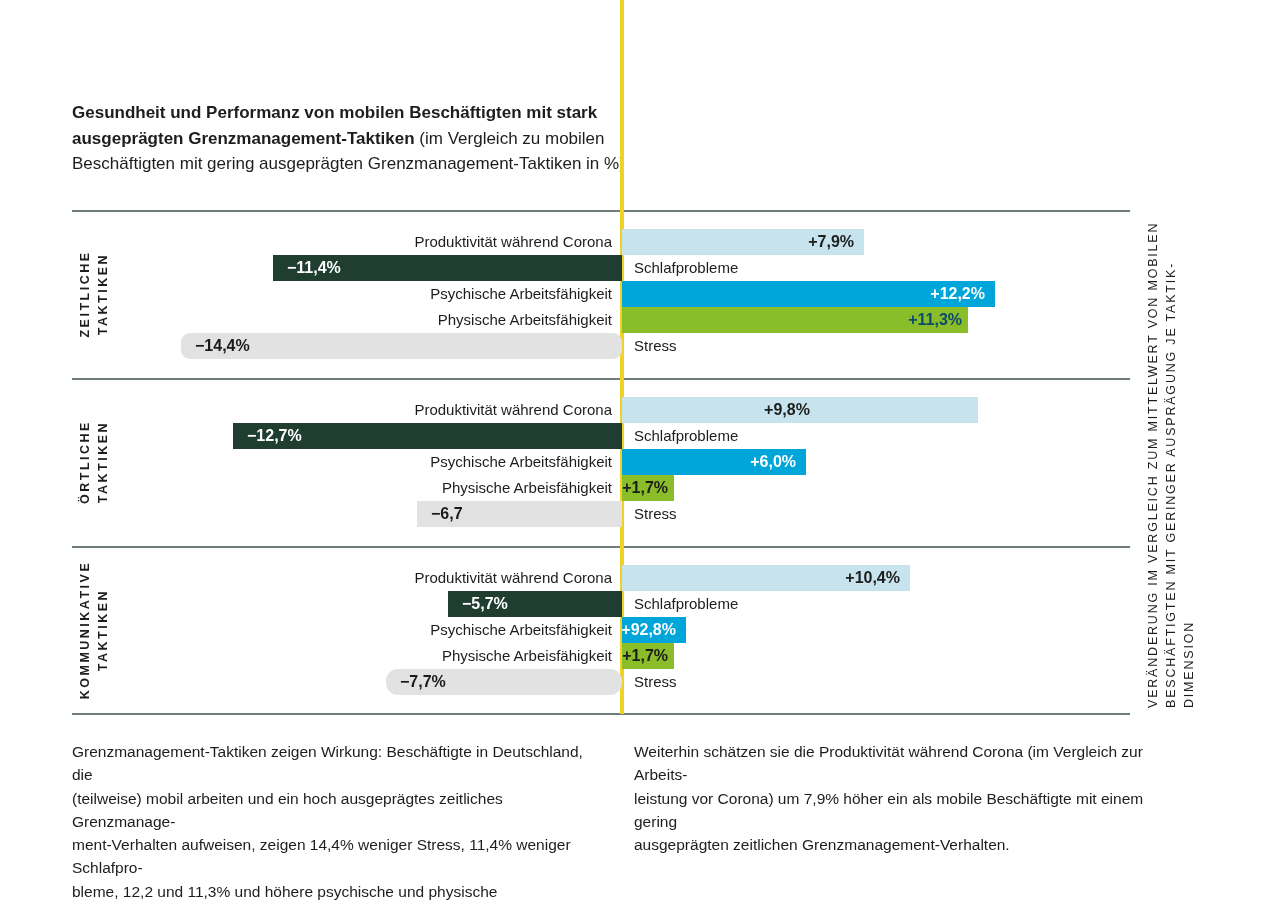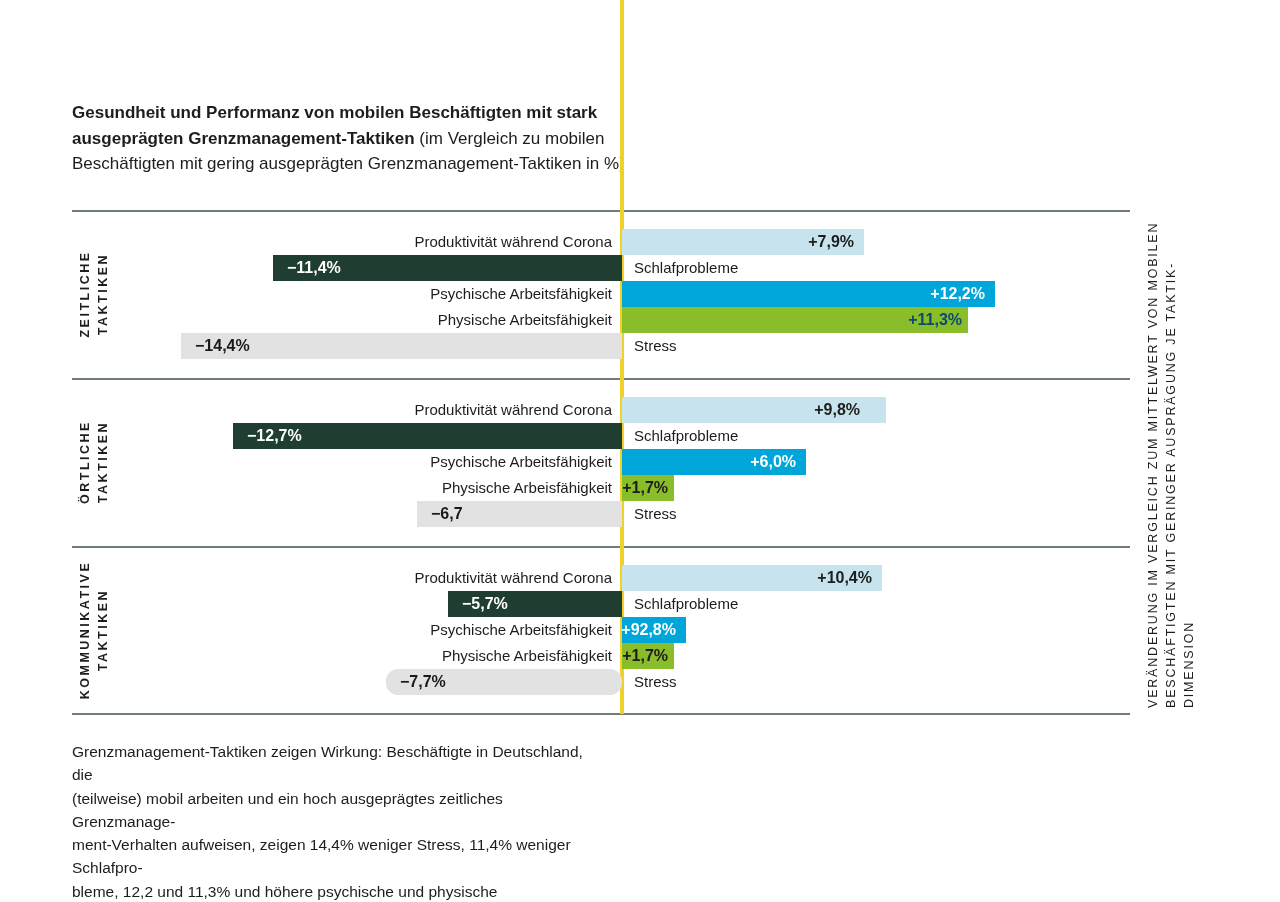--- a/index.html
+++ b/index.html
@@ -56,27 +56,27 @@
       </div>
       <div class="cat-label cat-neg" style="top: 255px;">Schlafprobleme</div>
       <div class="bar align-end" style="top: 281px; width: 373px; left: 622px; background: rgb(0, 165, 217); color: rgb(255, 255, 255); padding-left: 0px; padding-right: 10px;">
         <span class="bar-value">+12,2%</span>
       </div>
       <div class="cat-label cat-pos" style="top: 281px;">Psychische Arbeitsfähigkeit</div>
       <div class="bar align-end" style="top: 307px; width: 346px; left: 622px; background: rgb(138, 189, 42); color: #0c4a6e; padding-left: 0px; padding-right: 6px;">
         <span class="bar-value">+11,3%</span>
       </div>
       <div class="cat-label cat-pos" style="top: 307px;">Physische Arbeitsfähigkeit</div>
-      <div class="bar align-start" style="top: 333px; width: 441px; left: 181px; background: rgb(226, 226, 226); color: rgb(26, 26, 24); padding-left: 14px; padding-right: 0px;">
+      <div class="bar align-start" style="top: 333px; width: 441px; left: 181px; background: rgb(226, 226, 226); color: rgb(26, 26, 24); padding-left: 14px; padding-right: 0px; border-radius: 9px;">
         <span class="bar-value">−14,4%</span>
       </div>
       <div class="cat-label cat-neg" style="top: 333px;">Stress</div>
       <div class="group-label" style="width: 160px; height: 44px; left: 19px; top: 440px;">ÖRTLICHE
 TAKTIKEN</div>
-      <div class="bar align-end" style="top: 397px; width: 264px; left: 622px; background: rgb(198, 227, 238); color: rgb(29, 29, 27); padding-left: 0px; padding-right: 26px;">
+      <div class="bar align-end" style="top: 397px; width: 356px; left: 622px; background: rgb(198, 227, 238); color: rgb(29, 29, 27); padding-left: 0px; padding-right: 26px; justify-content: center;">
         <span class="bar-value">+9,8%</span>
       </div>
       <div class="cat-label cat-pos" style="top: 397px;">Produktivität während Corona</div>
       <div class="bar align-start" style="top: 423px; width: 389px; left: 233px; background: rgb(31, 62, 49); color: rgb(255, 255, 255); padding-left: 14px; padding-right: 0px;">
         <span class="bar-value">−12,7%</span>
       </div>
       <div class="cat-label cat-neg" style="top: 423px;">Schlafprobleme</div>
       <div class="bar align-end" style="top: 449px; width: 184px; left: 622px; background: rgb(0, 165, 217); color: rgb(255, 255, 255); padding-left: 0px; padding-right: 10px;">
         <span class="bar-value">+6,0%</span>
       </div>
@@ -84,21 +84,21 @@
       <div class="bar align-end" style="top: 475px; width: 52px; left: 622px; background: rgb(138, 189, 42); color: rgb(29, 29, 27); padding-left: 0px; padding-right: 6px;">
         <span class="bar-value">+1,7%</span>
       </div>
       <div class="cat-label cat-pos" style="top: 475px;">Physische Arbeisfähigkeit</div>
       <div class="bar align-start" style="top: 501px; width: 205px; left: 417px; background: rgb(226, 226, 226); color: rgb(26, 26, 24); padding-left: 14px; padding-right: 0px;">
         <span class="bar-value">−6,7</span>
       </div>
       <div class="cat-label cat-neg" style="top: 501px;">Stress</div>
       <div class="group-label" style="width: 160px; height: 44px; left: 19px; top: 608px;">KOMMUNIKATIVE
 TAKTIKEN</div>
-      <div class="bar align-end" style="top: 565px; width: 260px; left: 622px; background: rgb(198, 227, 238); color: rgb(29, 29, 27); padding-left: 0px; padding-right: 10px;">
+      <div class="bar align-end" style="top: 565px; width: 288px; left: 622px; background: rgb(198, 227, 238); color: rgb(29, 29, 27); padding-left: 0px; padding-right: 10px;">
         <span class="bar-value">+10,4%</span>
       </div>
       <div class="cat-label cat-pos" style="top: 565px;">Produktivität während Corona</div>
       <div class="bar align-start" style="top: 591px; width: 174px; left: 448px; background: rgb(31, 62, 49); color: rgb(255, 255, 255); padding-left: 14px; padding-right: 0px;">
         <span class="bar-value">−5,7%</span>
       </div>
       <div class="cat-label cat-neg" style="top: 591px;">Schlafprobleme</div>
       <div class="bar align-end" style="top: 617px; width: 64px; left: 622px; background: rgb(0, 165, 217); color: rgb(255, 255, 255); padding-left: 0px; padding-right: 10px;">
         <span class="bar-value">+92,8%</span>
       </div>
@@ -113,14 +113,17 @@
       <div class="cat-label cat-neg" style="top: 669px;">Stress</div>
     </div>
 
   <div class="right-axis-label">VERÄNDERUNG IM VERGLEICH ZUM MITTELWERT VON MOBILEN
 BESCHÄFTIGTEN MIT GERINGER AUSPRÄGUNG JE TAKTIK-DIMENSION</div>
 
   <div class="footnote left">Grenzmanagement-Taktiken zeigen Wirkung: Beschäftigte in Deutschland, die
 (teilweise) mobil arbeiten und ein hoch ausgeprägtes zeitliches Grenzmanage-
 ment-Verhalten aufweisen, zeigen 14,4% weniger Stress, 11,4% weniger Schlafpro-
 bleme, 12,2 und 11,3% und höhere psychische und physische Arbeitsfähigkeit.</div>
+  <div class="footnote right">Weiterhin schätzen sie die Produktivität während Corona (im Vergleich zur Arbeits-
+leistung vor Corona) um 7,9% höher ein als mobile Beschäftigte mit einem gering
+ausgeprägten zeitlichen Grenzmanagement-Verhalten.</div>
 
 </div>
 
 </body></html>

